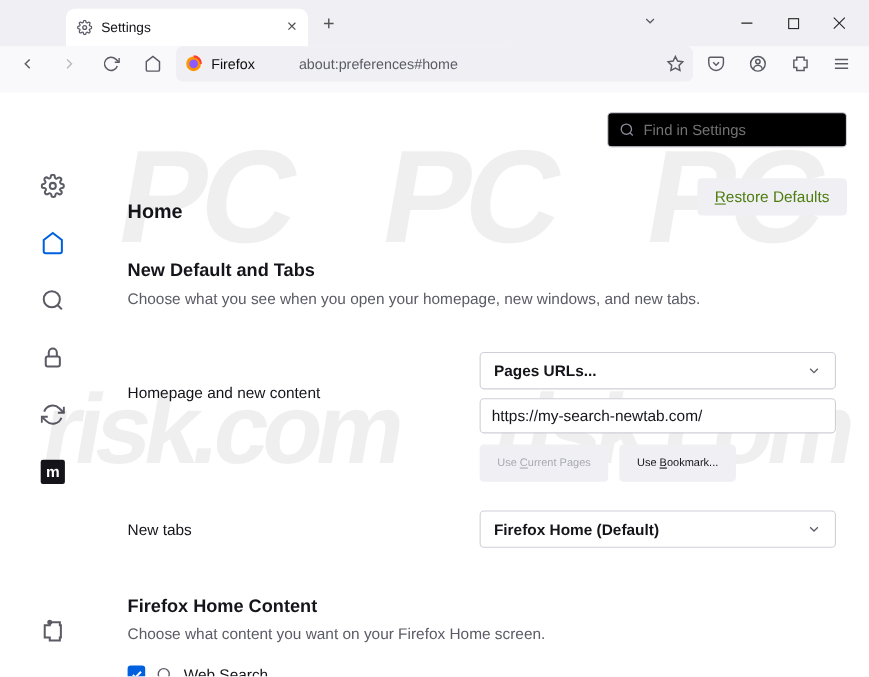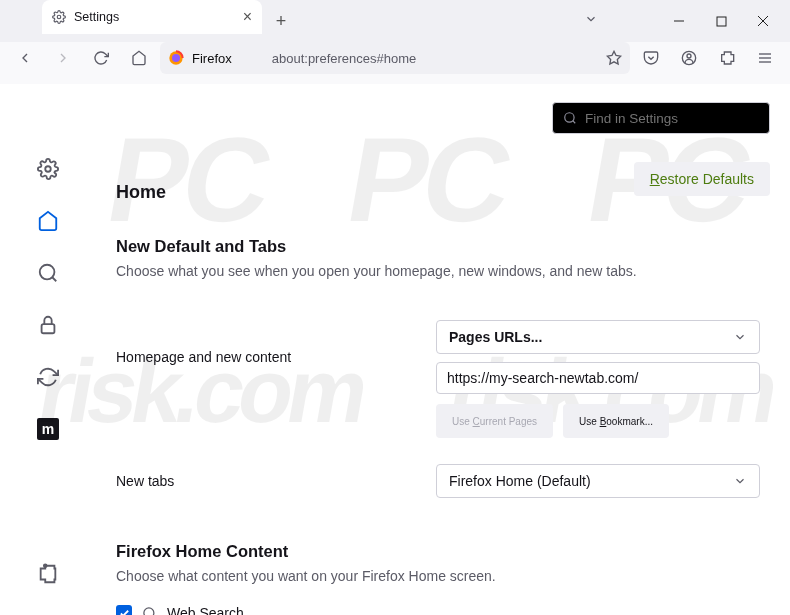--- a/index.html
+++ b/index.html
@@ -1,18 +1,18 @@
 <!DOCTYPE html>
 <html><head>
 <meta charset="utf-8">
 <style>
 *{box-sizing:border-box;margin:0;padding:0;font-family:"Segoe UI",Arial,sans-serif;}
 html,body{width:790px;height:615px;overflow:hidden;background:#fff;}
 .window{width:790px;height:615px;background:#f0f0f4;display:flex;flex-direction:column;}
-.tabstrip{height:42px;display:flex;padding-left:42px;background:#f0f0f4;}
+.tabstrip{height:42px;display:flex;align-items:flex-end;padding-left:60px;background:#f0f0f4;}
 .tab{height:34px;width:220px;background:#fff;border-radius:8px 8px 0 0;display:flex;align-items:center;padding:0 10px;gap:8px;font-size:12.5px;color:#15141a;}
 .tab-gear{width:14px;height:14px;}
 .tab-close{margin-left:auto;font-size:16px;color:#555;}
 .newtab{width:30px;text-align:center;font-size:18px;color:#555;margin-left:4px;align-self:center;}
 .win-controls{position:absolute;right:0;top:0;height:42px;display:flex;align-items:center;gap:4px;padding:0 8px;}
 .win-btn{width:38px;height:32px;display:flex;align-items:center;justify-content:center;color:#222;}
 .chev{position:absolute;right:192px;top:12px;}
 .toolbar{height:42px;background:#f9f9fb;display:flex;align-items:flex-start;padding:0 8px;gap:4px;}
 .icon-btn{width:34px;height:32px;display:flex;align-items:center;justify-content:center;color:#5b5b66;border-radius:4px;}
 .icon-btn svg{width:16px;height:16px;}
@@ -31,21 +31,21 @@
 .find{position:absolute;right:20px;top:18px;width:218px;height:32px;border:1px solid #cfcfd8;border-radius:4px;display:flex;align-items:center;padding:0 10px;gap:8px;font-size:13.5px;color:#737373;background:#000000;}
 h1.page-title{font-size:18px;font-weight:600;color:#15141a;margin-top:80px;}
 .restore{position:absolute;right:20px;top:78px;height:34px;padding:0 16px;background:#f0f0f4;border:none;border-radius:4px;font-size:14px;color:#4d7c0f;}
 .restore .u{text-decoration:underline;}
 h2.section{font-size:16.5px;font-weight:600;margin-top:34px;color:#15141a;}
 .desc{font-size:14px;color:#5b5b66;margin-top:6px;line-height:1.3;}
 .row{display:flex;align-items:center;margin-top:22px;}
 .row-label{width:320px;font-size:14px;color:#15141a;}
 .row-ctrl{flex:1;}
 .select{width:324px;height:34px;border:1px solid #cfcfd8;border-radius:4px;background:#fff;display:flex;align-items:center;padding:0 12px;font-size:14px;font-weight:600;color:#15141a;position:relative;}
-.select.normal{font-weight:400;}
+.select.normal{font-weight:700;}
 .select .caret{position:absolute;right:12px;top:9px;}
 .input{width:324px;height:32px;border:1px solid #cfcfd8;border-radius:4px;padding:0 10px;font-size:14px;color:#15141a;margin-top:8px;outline:none;}
 .btn-row{display:flex;gap:10px;margin-top:10px;margin-left:320px;}
 .btn{height:34px;padding:0 16px;border-radius:4px;font-size:10px;background:#f0f0f4;border:none;color:#15141a;}
 .btn.disabled{color:#a8a8b2;}
 .btn .u{text-decoration:underline;}
 .hc-section{margin-top:44px;}
 .check-row{margin-top:20px;display:flex;align-items:center;gap:10px;}
 .checkbox{width:16px;height:16px;background:#0060df;border-radius:3px;display:flex;align-items:center;justify-content:center;color:#fff;}
 .ws-label{font-size:14px;color:#15141a;}

